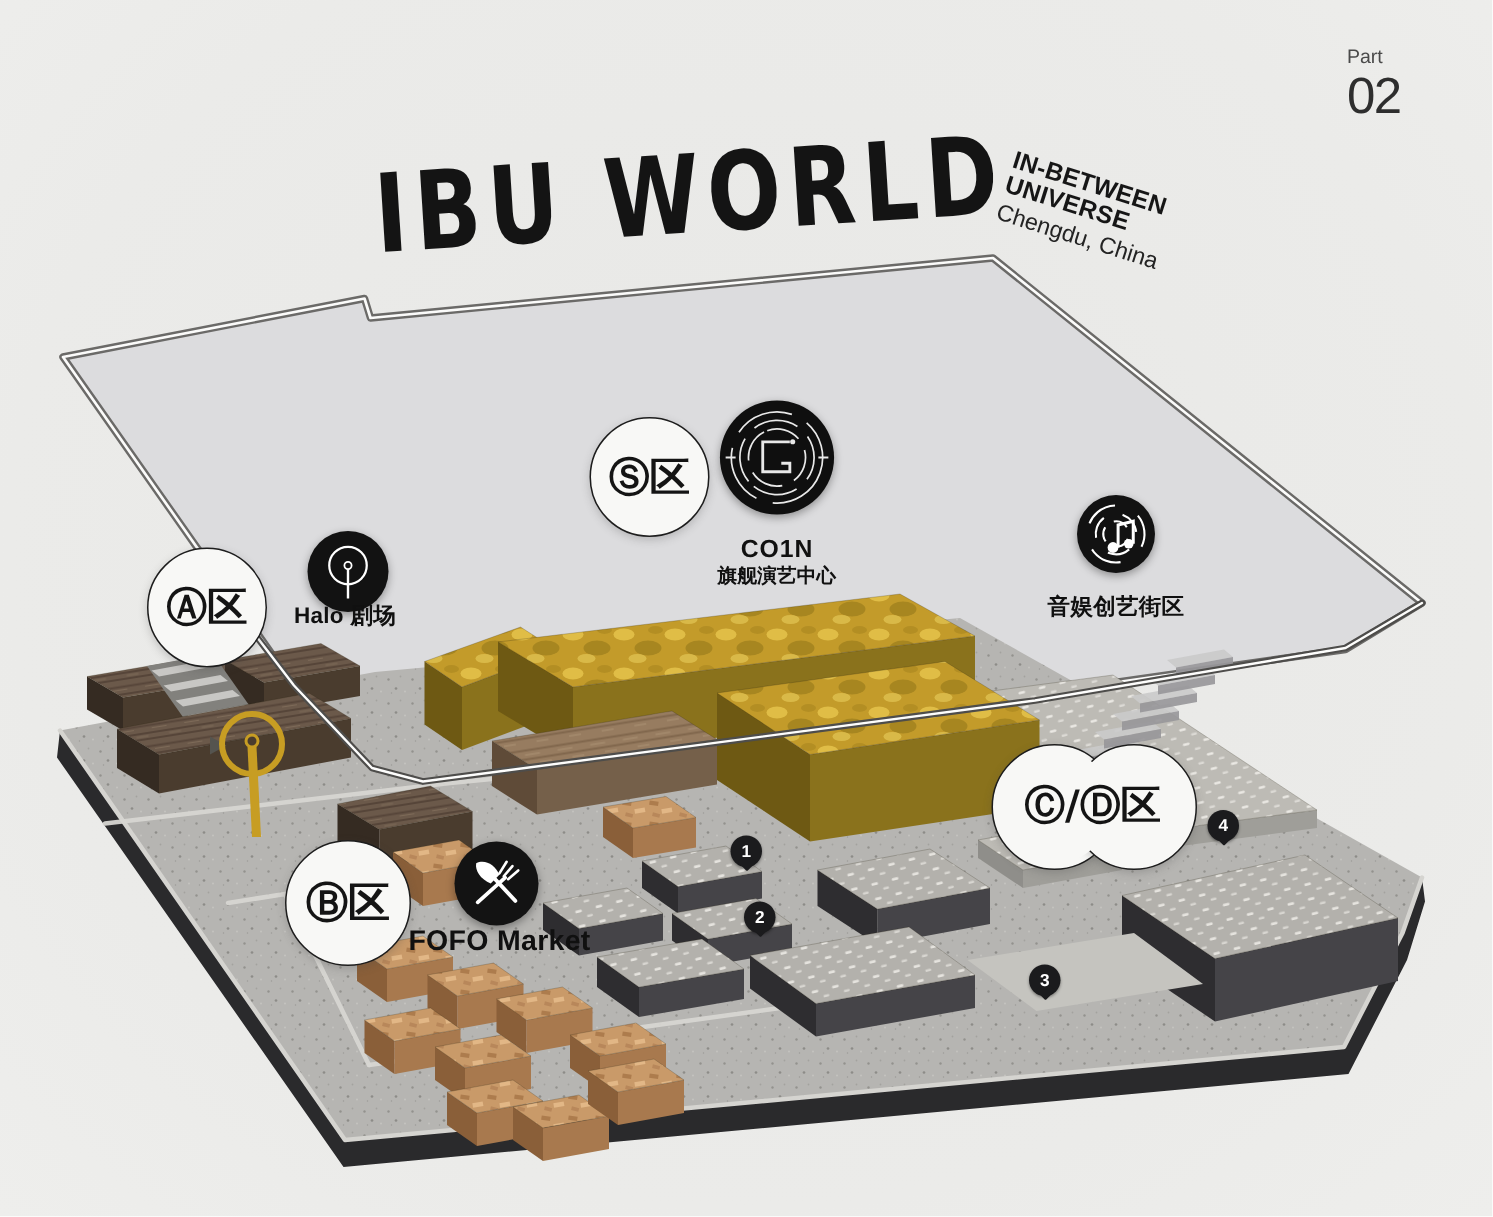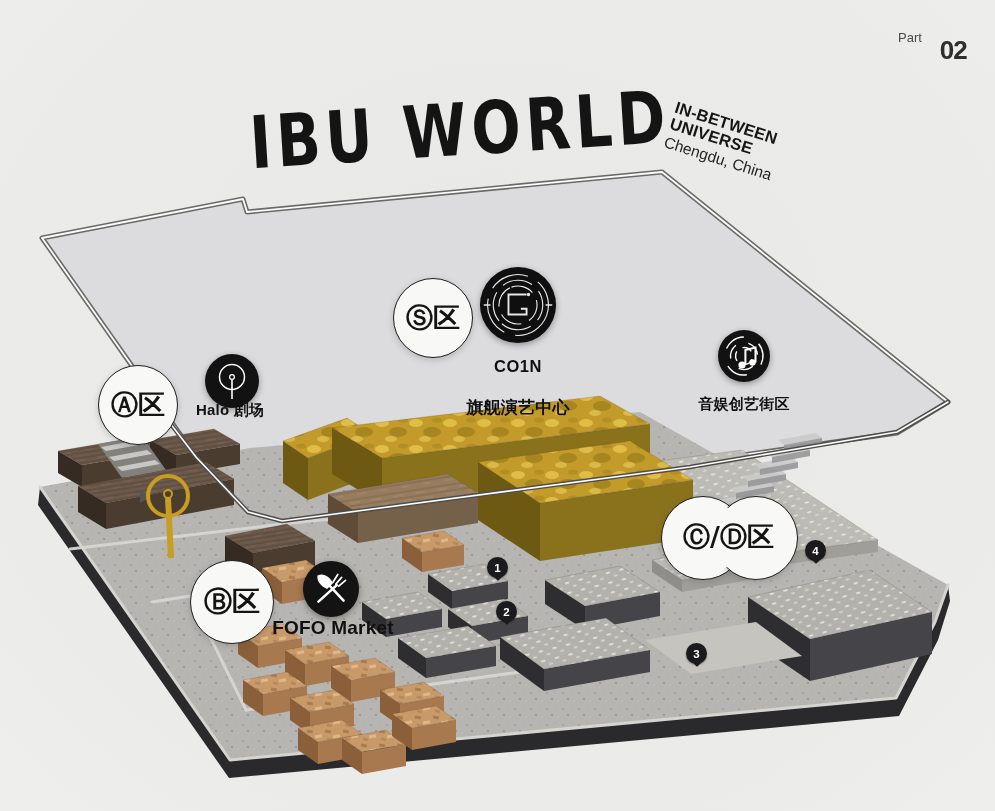--- a/index.html
+++ b/index.html
@@ -2,23 +2,23 @@
 <html><head>
 <meta charset="utf-8">
 <style>
   html,body{margin:0;padding:0;}
   body{font-family:"Liberation Sans", sans-serif;}
   .stage{position:relative;width:995px;height:811px;overflow:hidden;
     background:radial-gradient(ellipse at 50% 45%, #e8e8e6 0%, #ebebe9 70%, #eeeeec 100%);}
   #map-svg{position:absolute;left:0;top:0;}
 
   
-  .part{position:absolute;left:898px;top:26px;display:flex;align-items:flex-start;gap:18px;color:#3d3d3d;}
+  .part{position:absolute;left:898px;top:26px;display:flex;align-items:flex-start;gap:2px;color:#3d3d3d;flex-direction:column;}
   .part-word{font-size:13px;color:#4a4a4a;margin-top:4px;}
-  .part-num{font-size:26px;font-weight:bold;color:#2e2e2e;letter-spacing:-1px;line-height:1;margin-top:11px;}
+  .part-num{font-size:34px;font-weight:normal;color:#2e2e2e;letter-spacing:-1px;line-height:1;}
   .title{position:absolute;left:225px;top:96px;width:470px;text-align:center;
     font-family:"DejaVu Sans","Liberation Sans",sans-serif;
     font-size:58px;font-weight:bold;color:#141414;letter-spacing:5px;
     transform:rotate(-3.6deg) scaleY(1.25);transform-origin:50% 50%;white-space:nowrap;}
   .subtitle{position:absolute;left:678px;top:99px;transform:rotate(17.5deg);transform-origin:0 0;
     line-height:1.06;white-space:nowrap;}
   .subtitle .b{display:block;font-size:16.5px;font-weight:bold;color:#161616;letter-spacing:0.2px;}
   .subtitle .loc{display:block;font-size:15.5px;font-weight:400;color:#242424;margin-top:2px;}
 
   
@@ -39,21 +39,21 @@
     display:flex;align-items:center;justify-content:center;
     font-family:"DejaVu Sans","Liberation Sans",sans-serif;font-weight:bold;
     font-size:27px;color:#141414;}
 
   
   .poi-icon{position:absolute;z-index:5;filter:drop-shadow(0 2px 3px rgba(0,0,0,.35));}
   .poi-label{position:absolute;text-align:center;font-weight:bold;color:#101010;z-index:5;
     font-size:15px;letter-spacing:.2px;}
   .lbl-halo{left:160px;top:401px;width:140px;}
   .lbl-coin{left:448px;top:357px;width:140px;font-size:16.5px;letter-spacing:.6px;}
-  .lbl-coin-sub{left:438px;top:396px;width:160px;font-size:17px;}
+  .lbl-coin-sub{left:438px;top:375px;width:160px;font-size:13px;}
   .lbl-music{left:674px;top:395px;width:140px;}
   .lbl-fofo{left:258px;top:617px;width:150px;font-size:19px;}
 
   
   .pin{position:absolute;width:21px;height:21px;border-radius:50%;background:#1b1b1d;
     color:#fff;display:flex;align-items:center;justify-content:center;
     font-size:11.5px;font-weight:bold;z-index:5;box-shadow:0 1px 2px rgba(0,0,0,.4);}
   .pin::after{content:"";position:absolute;left:50%;top:13px;width:9px;height:9px;
     background:#1b1b1d;transform:translateX(-50%) rotate(45deg);border-radius:1px;z-index:-1;}
   .pin span{position:relative;z-index:1;}

